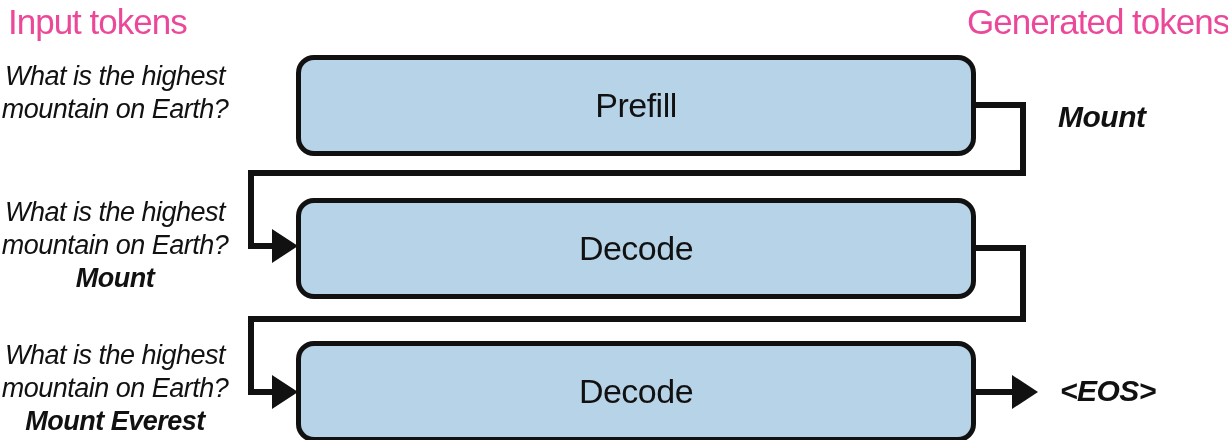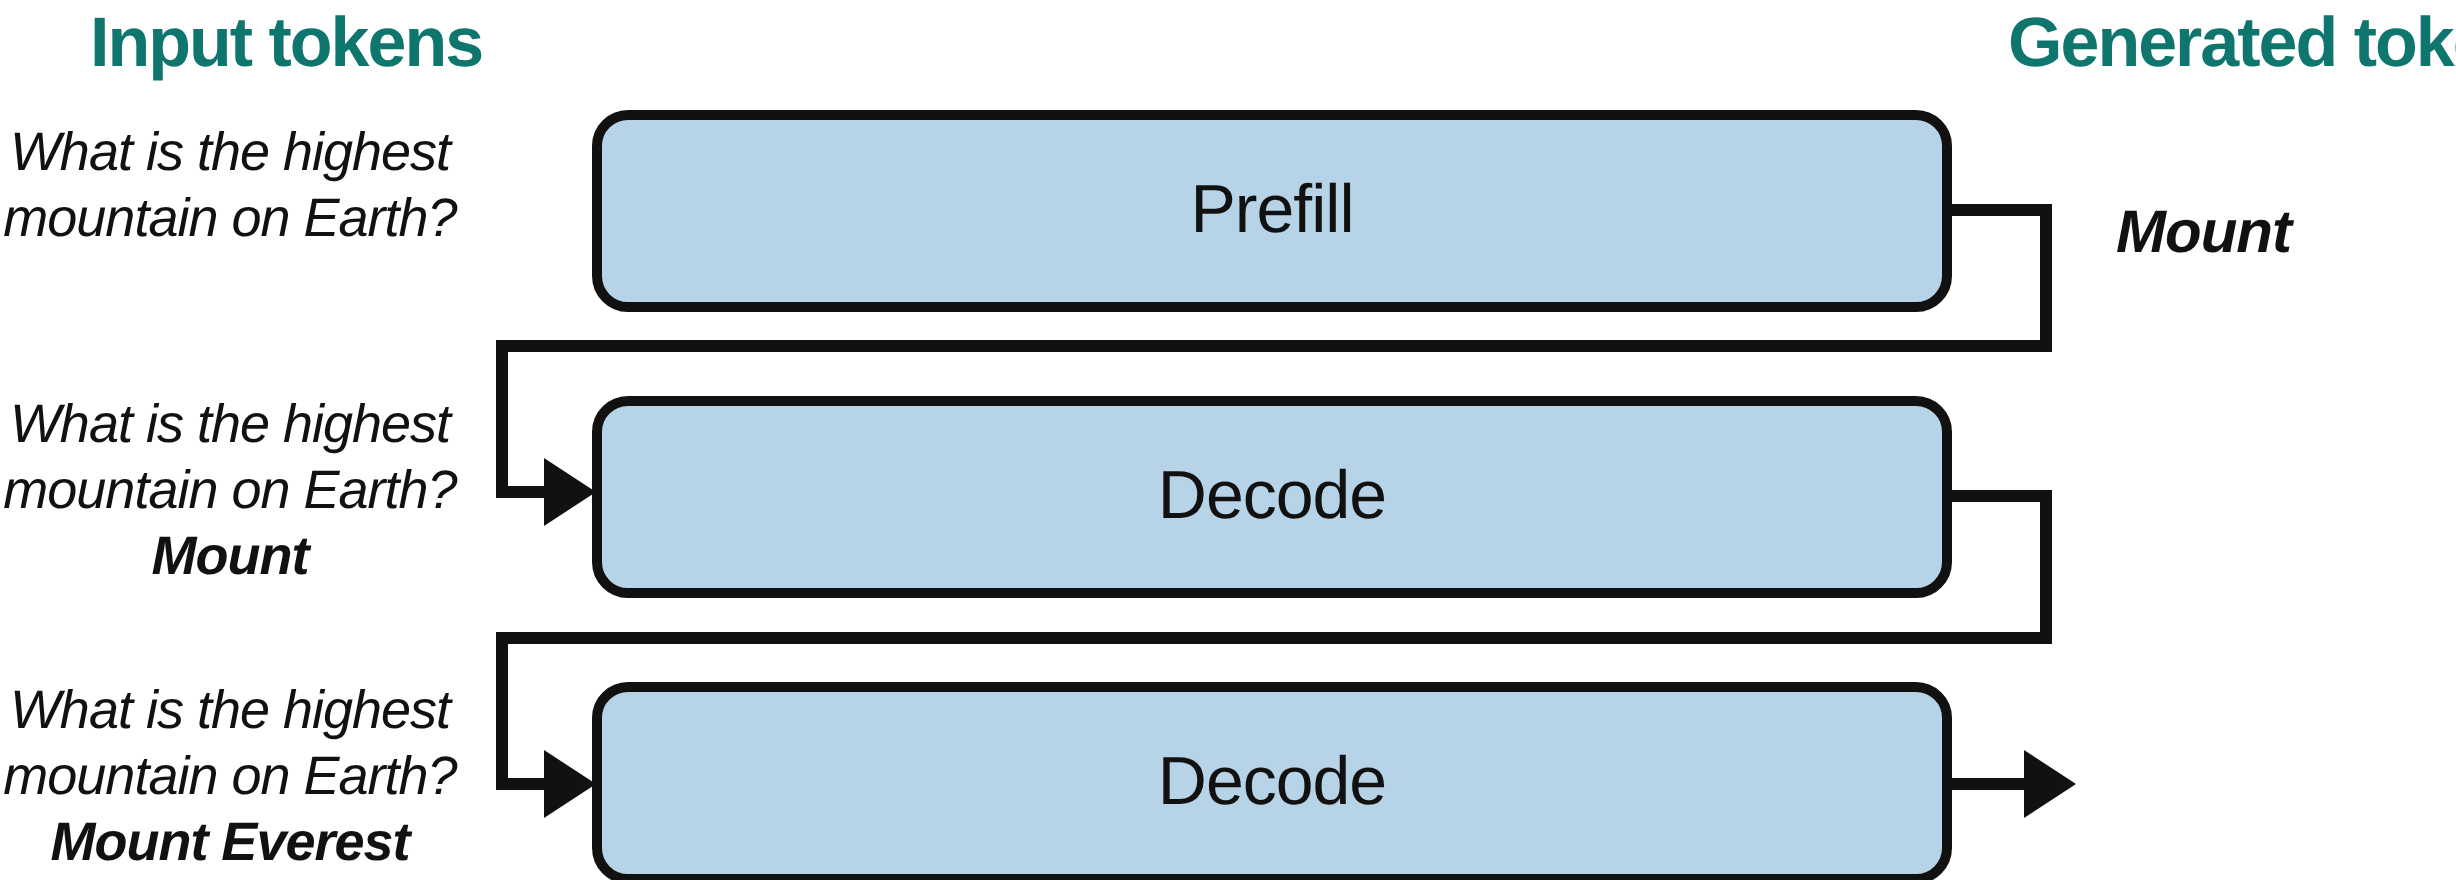--- a/index.html
+++ b/index.html
@@ -8,25 +8,24 @@
     width: 1228px;
     height: 440px;
     overflow: hidden;
     background: #ffffff;
     font-family: "Liberation Sans", sans-serif;
     color: #111111;
   }
   .hdr {
     position: absolute;
     font-size: 35px;
-    font-weight: bold;
+    font-weight: normal;
     letter-spacing: -1px;
     white-space: nowrap;
-    color: #0f766e;
-    margin-left: 37px;
+    color: #ec4899;
   }
   .box {
     position: absolute;
     left: 296px;
     width: 680px;
     height: 101px;
     box-sizing: border-box;
     background: #B7D3E8;
     border: 5px solid #111111;
     border-radius: 18px;
@@ -108,17 +107,18 @@
   <div class="arrow-right" style="left:272px; top:375px;"></div>
 
   <div class="prompt" style="top:339px;">
     <div>What is the highest</div>
     <div>mountain on Earth?</div>
     <div class="gen">Mount Everest</div>
   </div>
   <div class="box" style="top:341px;">
     <span>Decode</span>
   </div>
+  <div class="tok" style="left:1060px; top:374px;">&lt;EOS&gt;</div>
 
   <div class="seg" style="left:974px; top:389px; width:42px; height:6px;"></div>
   <div class="arrow-right" style="left:1012px; top:375px;"></div>
 
 </div>
 
 </body></html>

